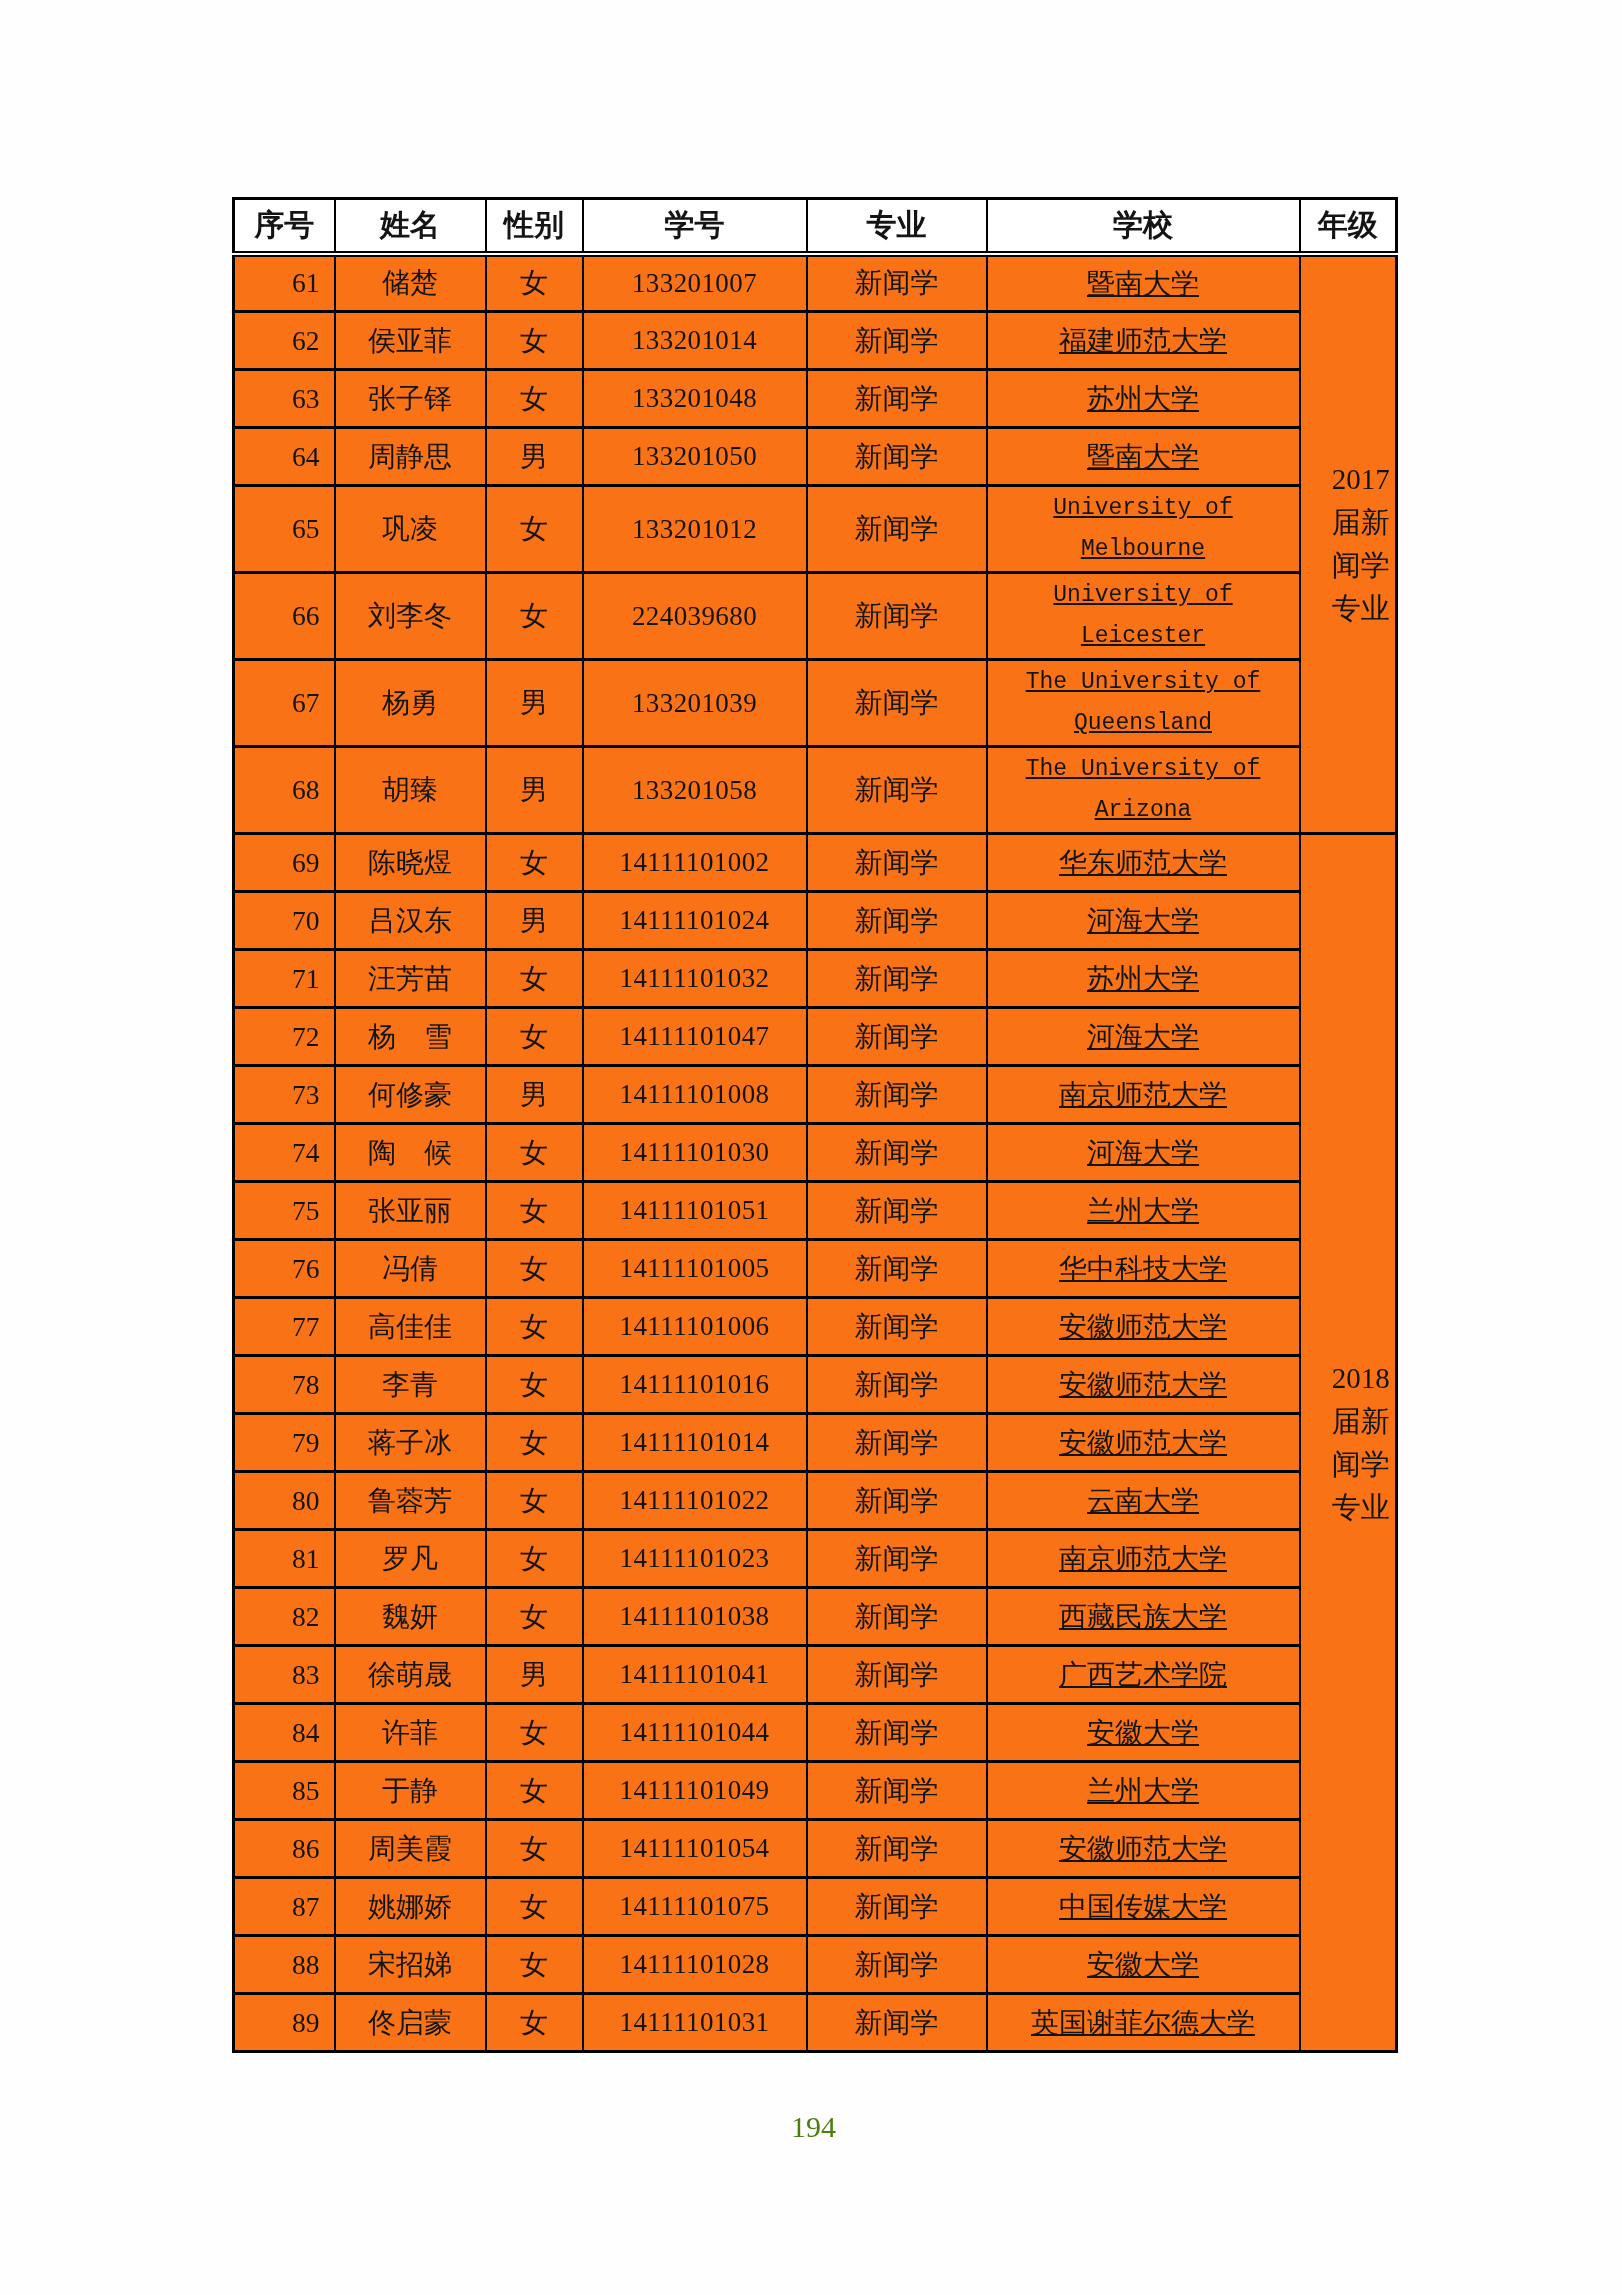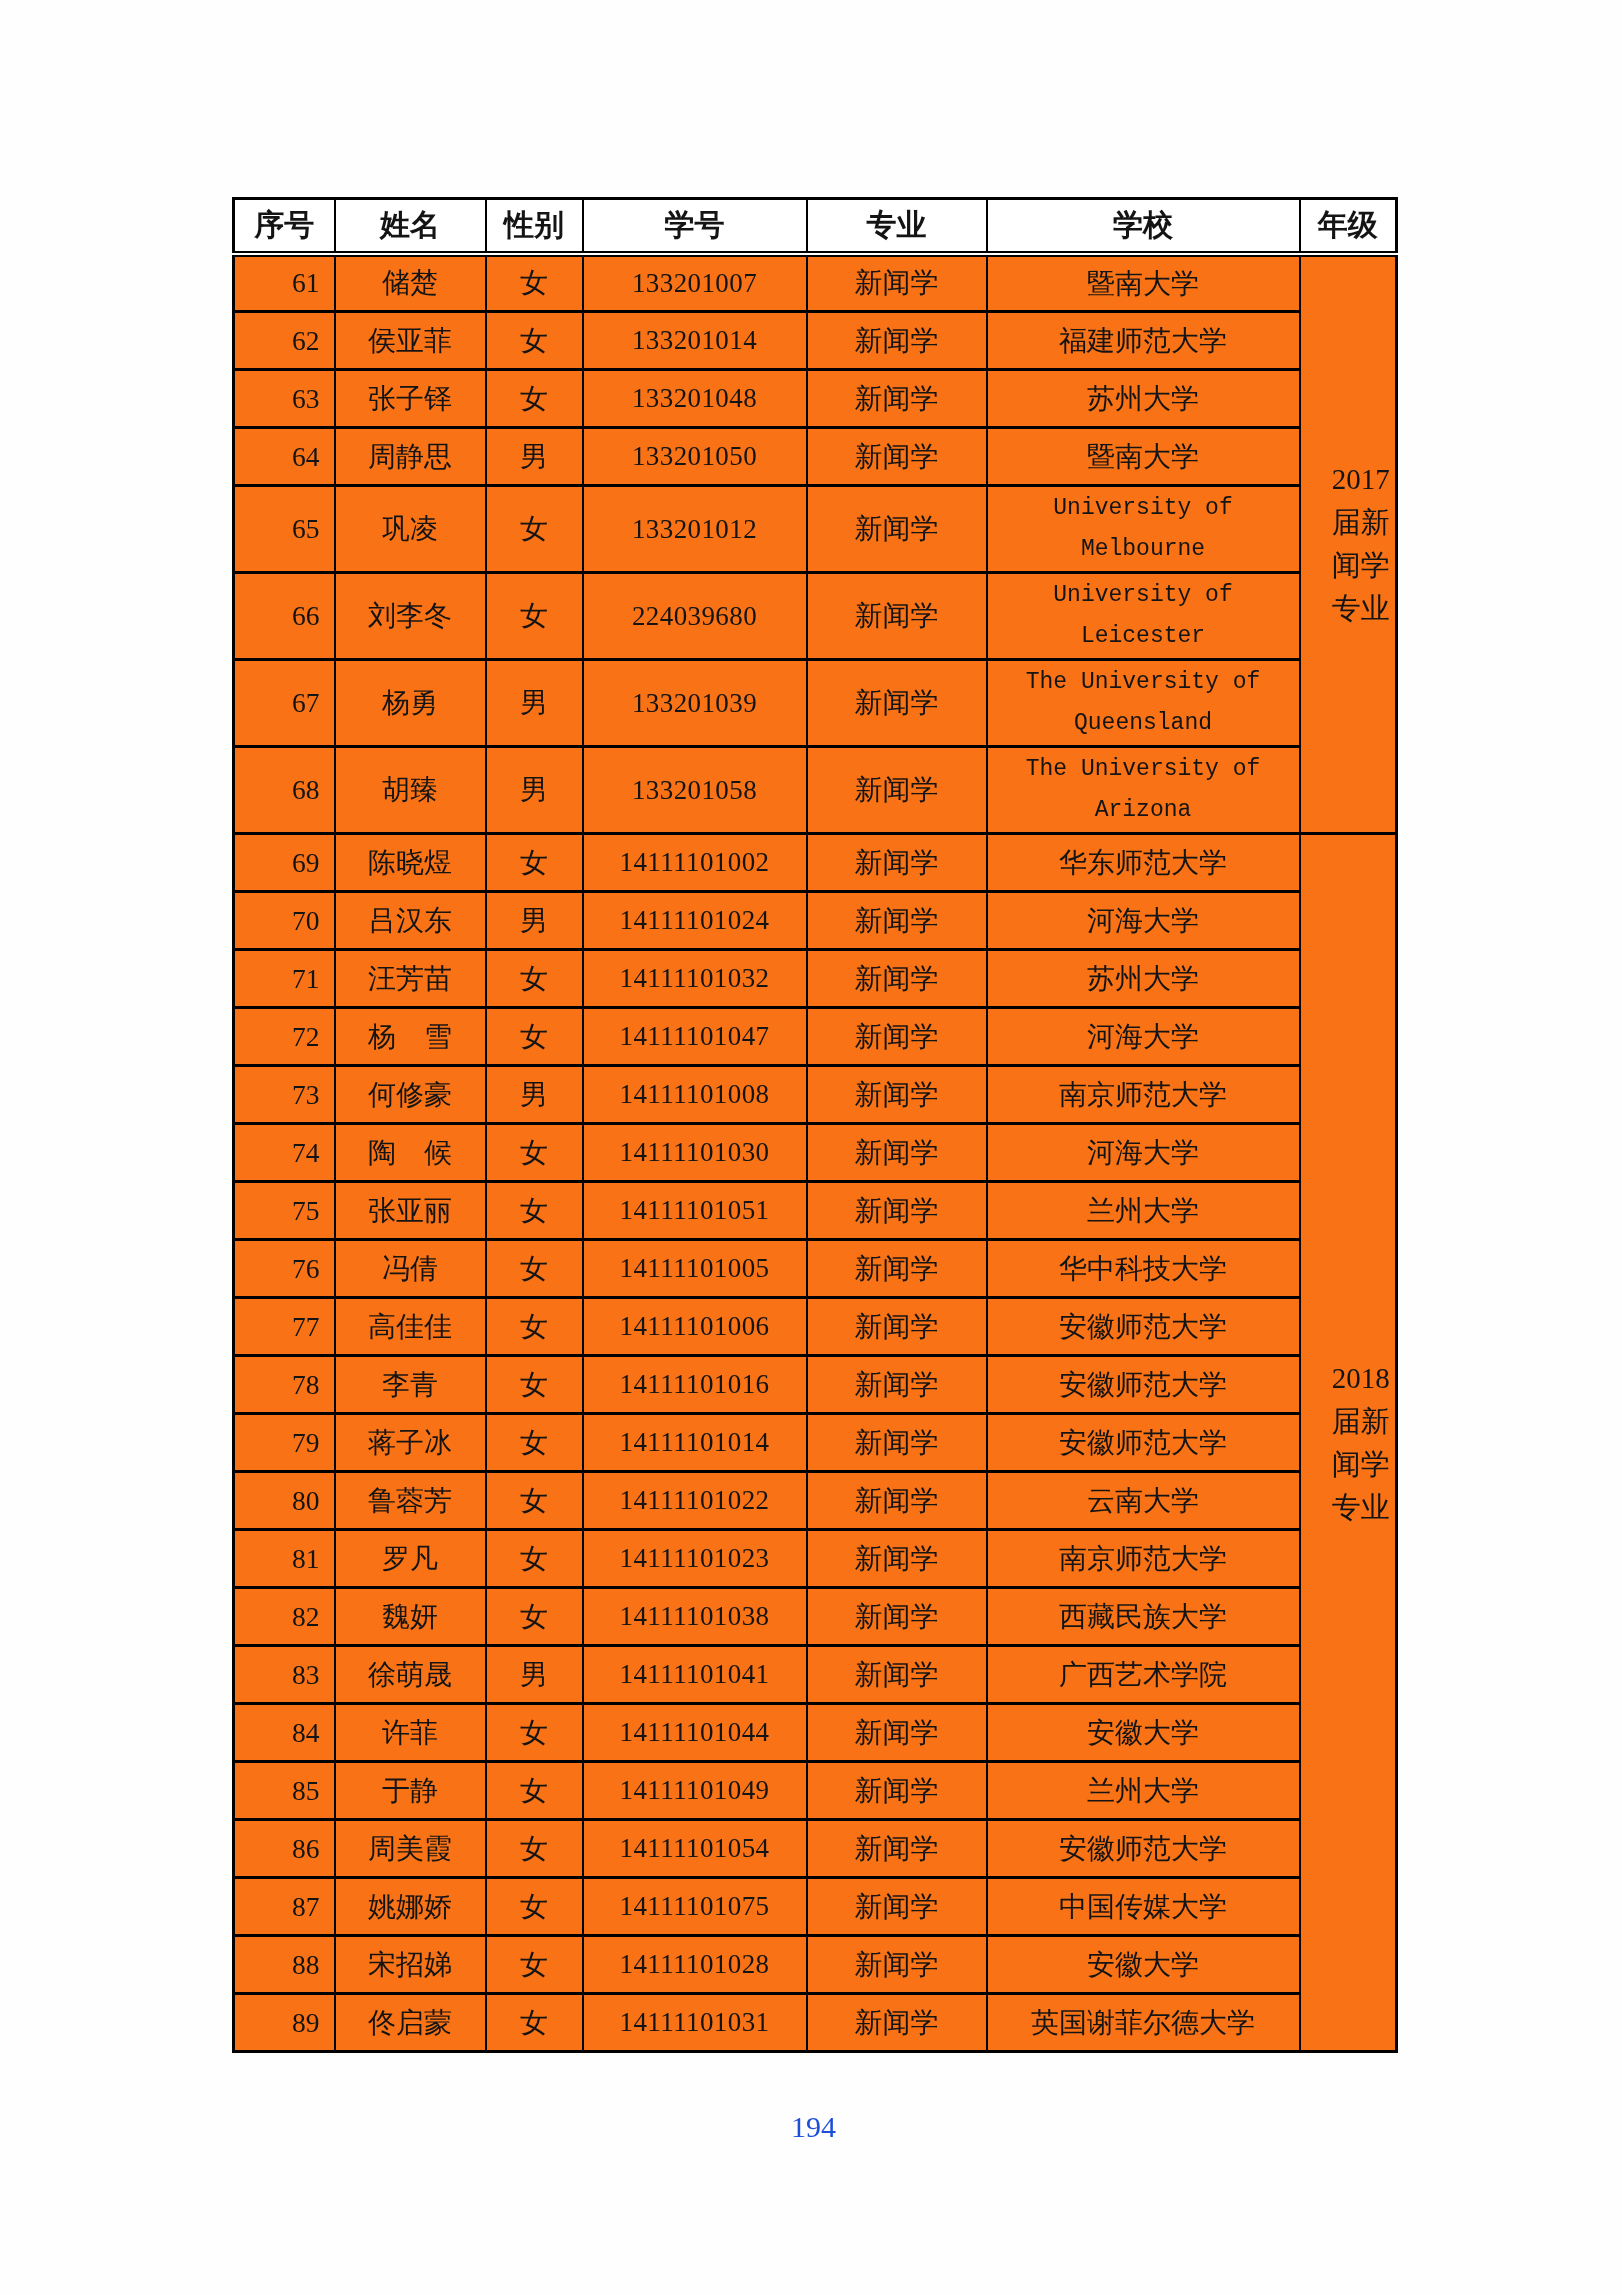--- a/index.html
+++ b/index.html
@@ -47,41 +47,41 @@
     background: #fff;
   }
   tbody tr { height: 58px; background: #f97316; }
   tbody tr.tall { height: 87px; }
   td.c-no {
     text-align: right;
     padding-right: 14px;
     font-size: 27.5px;
   }
   td.c-id { font-size: 27px; letter-spacing: 0.4px; }
-  td.c-school div { line-height: 39px; }
+  td.c-school div { line-height: 39px; text-decoration: underline; }
   td.c-school div.en {
     font-family: "Liberation Mono", "DejaVu Sans Mono", monospace;
     font-size: 23px;
     line-height: 41px;
   }
   td.c-grade {
     font-size: 29px;
     line-height: 43px;
     vertical-align: middle;
     padding: 0 5.3px;
   }
   td.c-grade div { text-align: right; }
   .page-num {
     position: absolute;
     top: 2110px;
     left: 232px;
     width: 1163px;
     text-align: center;
     font-size: 30px;
-    color: #1d4ed8;
+    color: #4d7c0f;
   }
 </style>
 </head>
 <body>
 
 <div class="page">
 
   <div class="table-wrap">
     <table class="roster">
       <colgroup>

